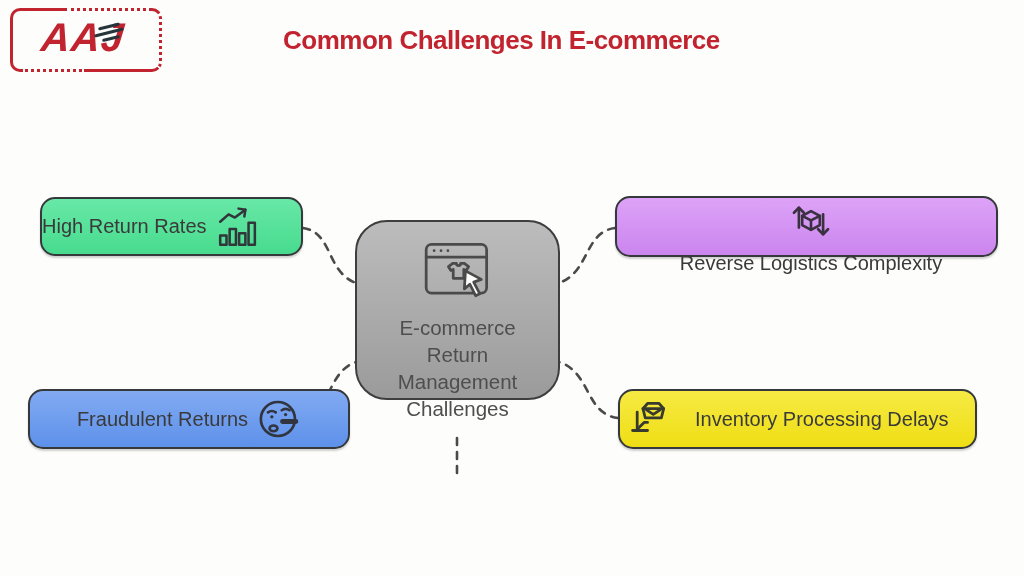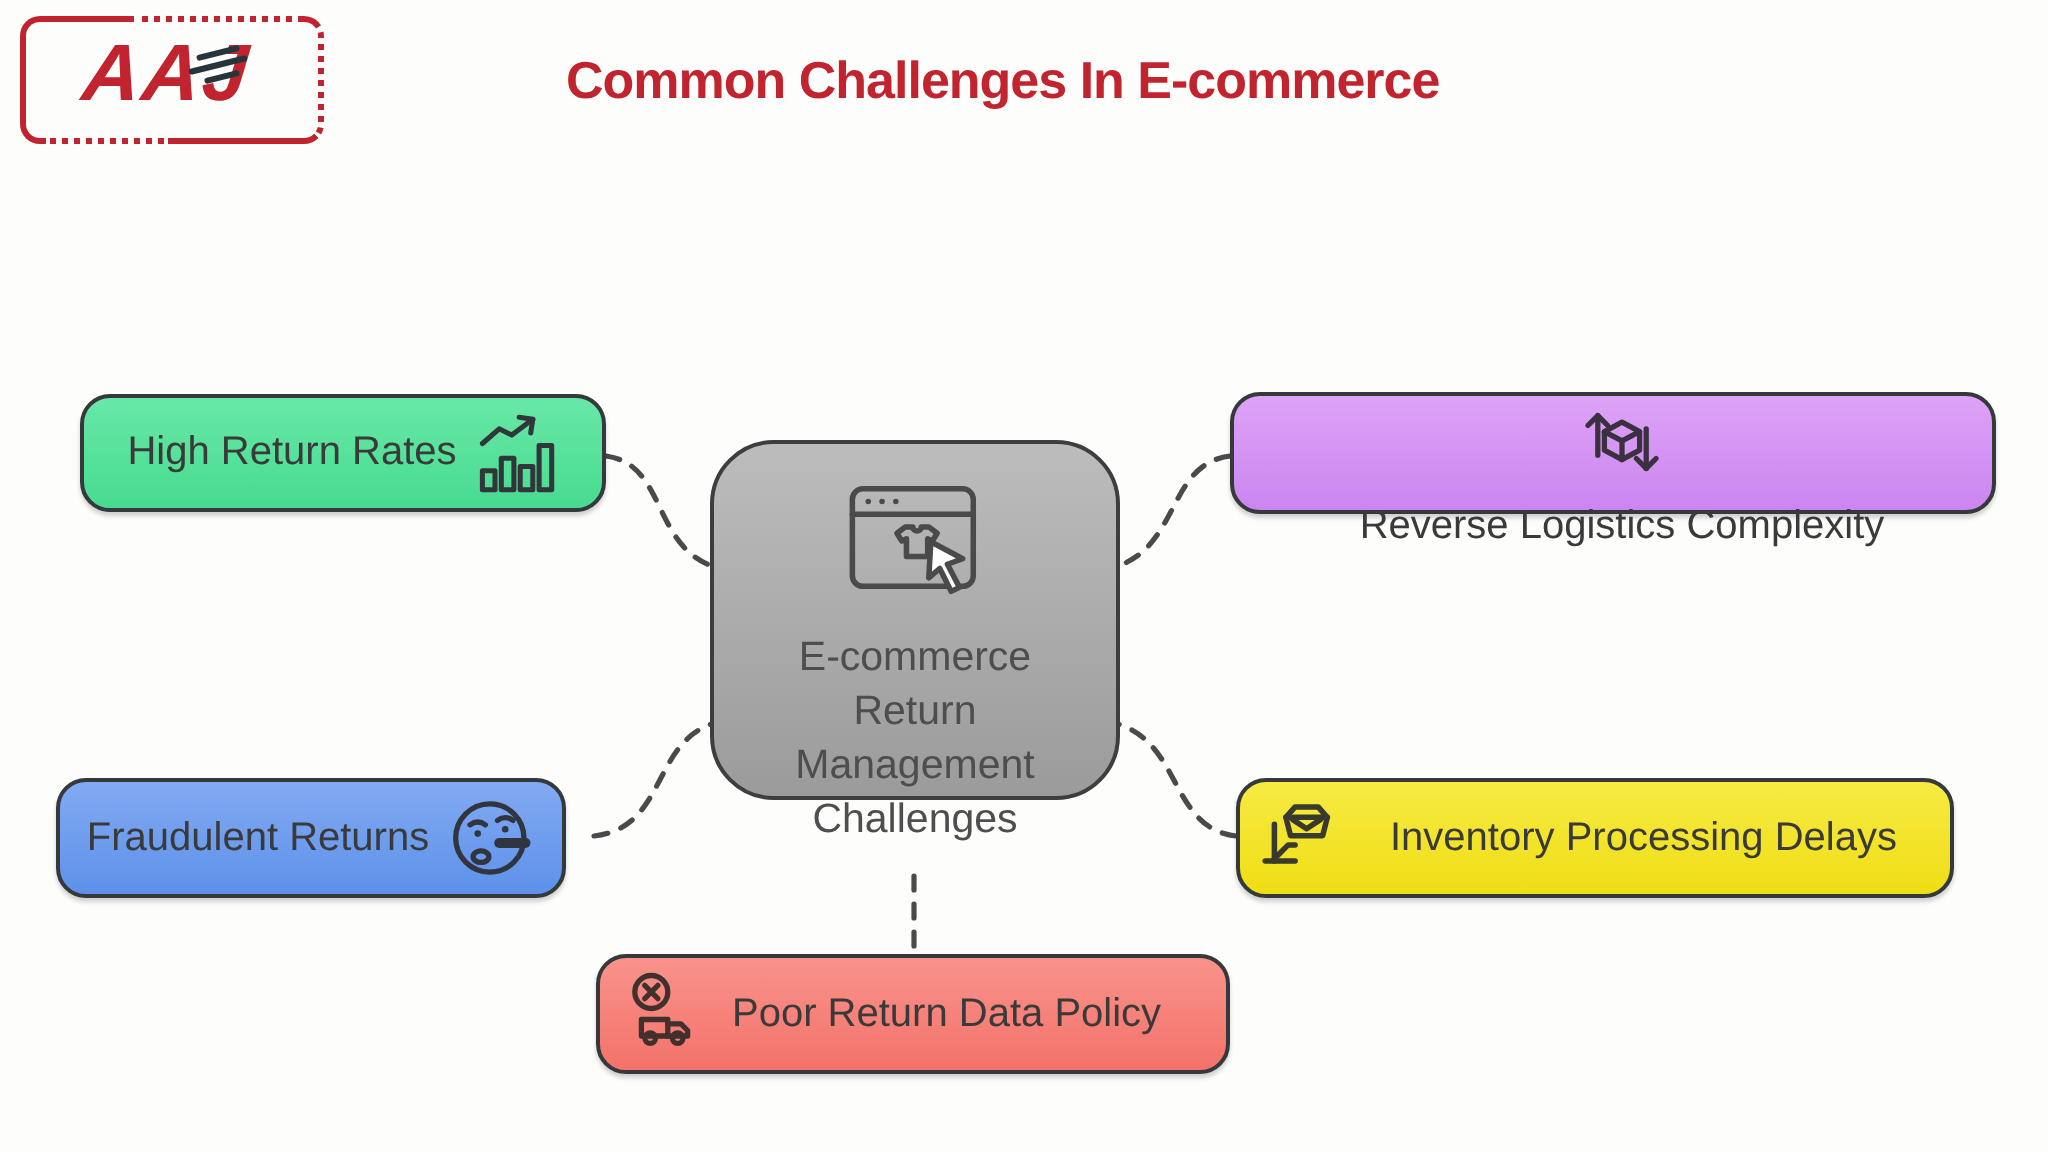--- a/index.html
+++ b/index.html
@@ -61,25 +61,25 @@
     border:2.5px solid #35393c; border-radius:15px;
     font-size:20px; color:#3a3a3a;
     white-space:nowrap;
     box-shadow:0 2px 2px rgba(0,0,0,0.18);
   }
   .node .icon { flex:0 0 auto; display:flex; align-items:center; justify-content:center; }
   .node .icon svg { display:block; }
 
   .node-green  { left:40px;  top:197px; width:263px; height:59px;
                  background:linear-gradient(180deg,#68e8a7,#47db8e);
-                 justify-content:center; gap:9px; }
+                 gap:9px; }
   .node-purple { left:615px; top:196px; width:383px; height:61px;
                  background:linear-gradient(180deg,#dda3f7,#cb85ef);
                  justify-content:flex-start; padding-left:9px; gap:8px;flex-direction:column; }
-  .node-blue   { left:28px;  top:389px; width:255px; height:60px;
+  .node-blue   { left:28px;  top:389px; width:322px; height:60px;
                  background:linear-gradient(180deg,#82aaf2,#5d91ea);
                  justify-content:center; gap:9px; }
   .node-yellow { left:618px; top:389px; width:359px; height:60px;
                  background:linear-gradient(180deg,#f6ea43,#efde14);
                  justify-content:flex-start; padding-left:8px; gap:21px; }
   .node-red    { left:298px; top:477px; width:317px; height:60px;
                  background:linear-gradient(180deg,#f9938b,#f3726a);
                  justify-content:flex-start; padding-left:13px; gap:9px; }
 
   .center-node {
@@ -197,27 +197,14 @@
         <path d="M13 11 H31 L29 19 H15 Z"></path>
         <path d="M16 12 L22 16 L28 12"></path>
         <path d="M8 14 V30"></path>
         <path d="M4 30 H17"></path>
         <path d="M8 29 L14 23 H17"></path>
       </svg>
     </span>
     <span>Inventory Processing Delays</span>
   </div>
 
-  <div class="node node-red">
-    <span class="icon">
-      <svg width="44" height="44" viewBox="0 0 40 40" fill="none" stroke="#42302e" stroke-width="2.4" stroke-linejoin="round" stroke-linecap="round">
-        <circle cx="11.5" cy="10" r="7.5"></circle>
-        <path d="M8.5 7 L14.5 13 M14.5 7 L8.5 13"></path>
-        <path d="M7 22.5 H19 V30 H7 Z"></path>
-        <path d="M19 24.5 H25 L28 27.5 V30 H19"></path>
-        <circle cx="11" cy="31" r="2.4"></circle>
-        <circle cx="23.5" cy="31" r="2.4"></circle>
-      </svg>
-    </span>
-    <span>Poor Return Data Policy</span>
-  </div>
 
 </div>
 
 </body></html>

